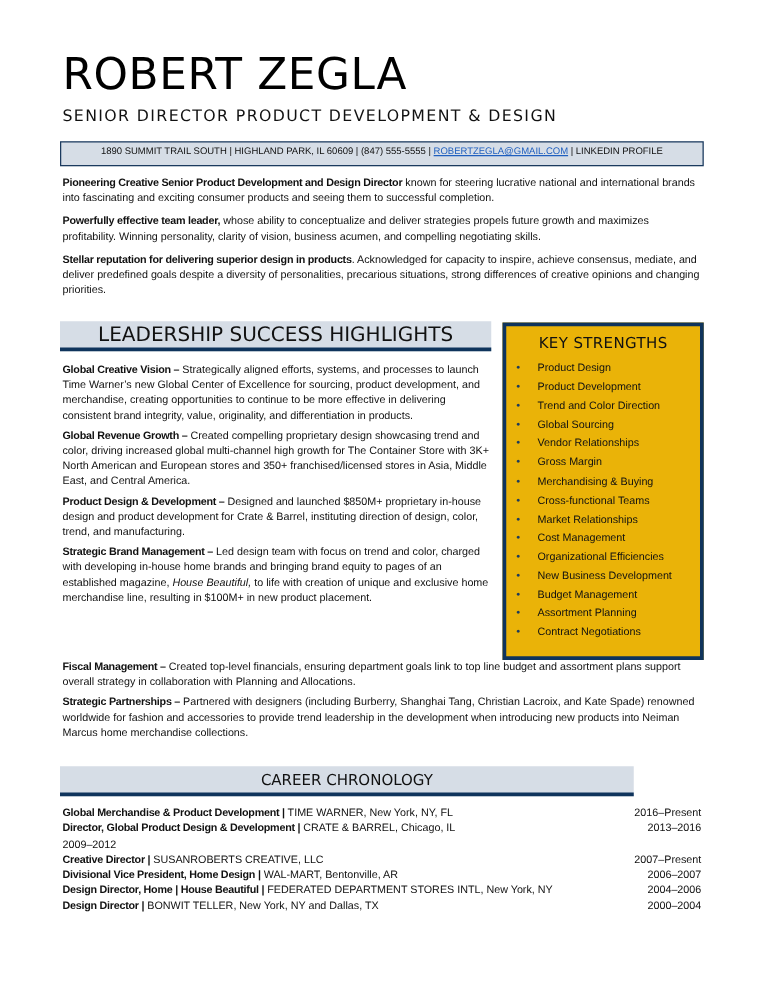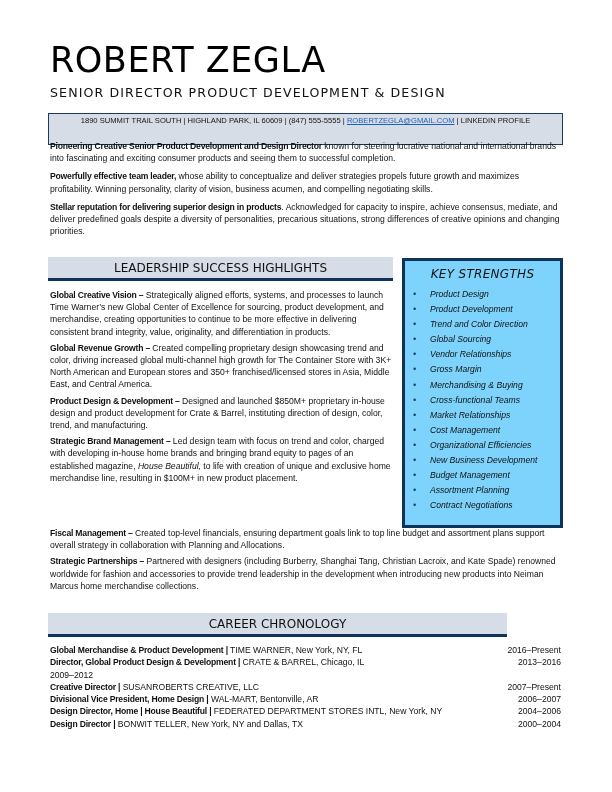--- a/index.html
+++ b/index.html
@@ -11,48 +11,48 @@
     font-family: "DejaVu Sans", sans-serif;
     font-size: 35px; font-weight: 400; letter-spacing: 0.5px; color: #000;
     line-height: 40px;
   }
   .title {
     position: absolute; left: 50px; top: 85px;
     font-family: "DejaVu Sans", sans-serif;
     font-size: 12.6px; letter-spacing: 1.1px; color: #111; line-height: 16px; text-align: right;
   }
   .contact {
-    position: absolute; left: 48px; top: 113px; width: 515px; height: 32px;
+    position: absolute; left: 48px; top: 113px; width: 515px; height: 20px;
     background: #d6dde6; border: 1px solid #1b3a5e;
     font-size: 7.6px; line-height: 14px; text-align: center; color: #111;
     white-space: nowrap;
   }
   .contact a { color: #1f5fbf; text-decoration: underline; }
 
   .summary { position: absolute; left: 50px; top: 140px; width: 512px; font-size: 8.6px; line-height: 12.2px; color: #111; }
   .summary p { margin-bottom: 6px; }
   .summary b { font-weight: 700; letter-spacing: -0.2px; }
 
   .section-bar {
     position: absolute; background: #d6dde6; border-bottom: 3px solid #0f345c;
     text-align: center; font-family: "DejaVu Sans", sans-serif; color: #111;
   }
-  .lead-bar { left: 48px; top: 257px; width: 345px; height: 24px; font-size: 12px; line-height: 22px; }
+  .lead-bar { left: 48px; top: 257px; width: 345px; height: 24px; font-size: 16px; line-height: 22px; }
   .career-bar { left: 48px; top: 613px; width: 459px; height: 24px; font-size: 12px; line-height: 22px; }
 
   .highlights { position: absolute; left: 50px; top: 289px; width: 345px; font-size: 8.6px; line-height: 12.2px; color: #111; }
   .highlights p { margin-bottom: 4px; }
   .highlights b { font-weight: 700; letter-spacing: -0.2px; }
   .wide { position: absolute; left: 50px; top: 527px; width: 520px; font-size: 8.6px; line-height: 12.2px; color: #111; }
   .wide p { margin-bottom: 4px; }
   .wide b { font-weight: 700; letter-spacing: -0.2px; }
 
   .strengths {
     position: absolute; left: 402px; top: 258px; width: 161px; height: 270px;
-    background: #7dd3fc; border: 3px solid #0f345c; font-style: italic;
+    background: #eab308; border: 3px solid #0f345c;
   }
   .strengths h3 {
     font-family: "DejaVu Sans", sans-serif; font-weight: 400;
     font-size: 12px; text-align: center; margin-top: 6px; margin-bottom: 6px; color: #111; letter-spacing: 0.3px;
   }
   .strengths ul { list-style: none; padding-left: 8px; }
   .strengths li { font-size: 8.6px; line-height: 15.1px; position: relative; padding-left: 17px; color: #111; }
   .strengths li .bullet { position: absolute; left: 0; top: 0; color: #1b3a5e; font-size: 9px; }
 
   .career { position: absolute; left: 50px; top: 644px; width: 511px; font-size: 8.6px; line-height: 12.3px; }

